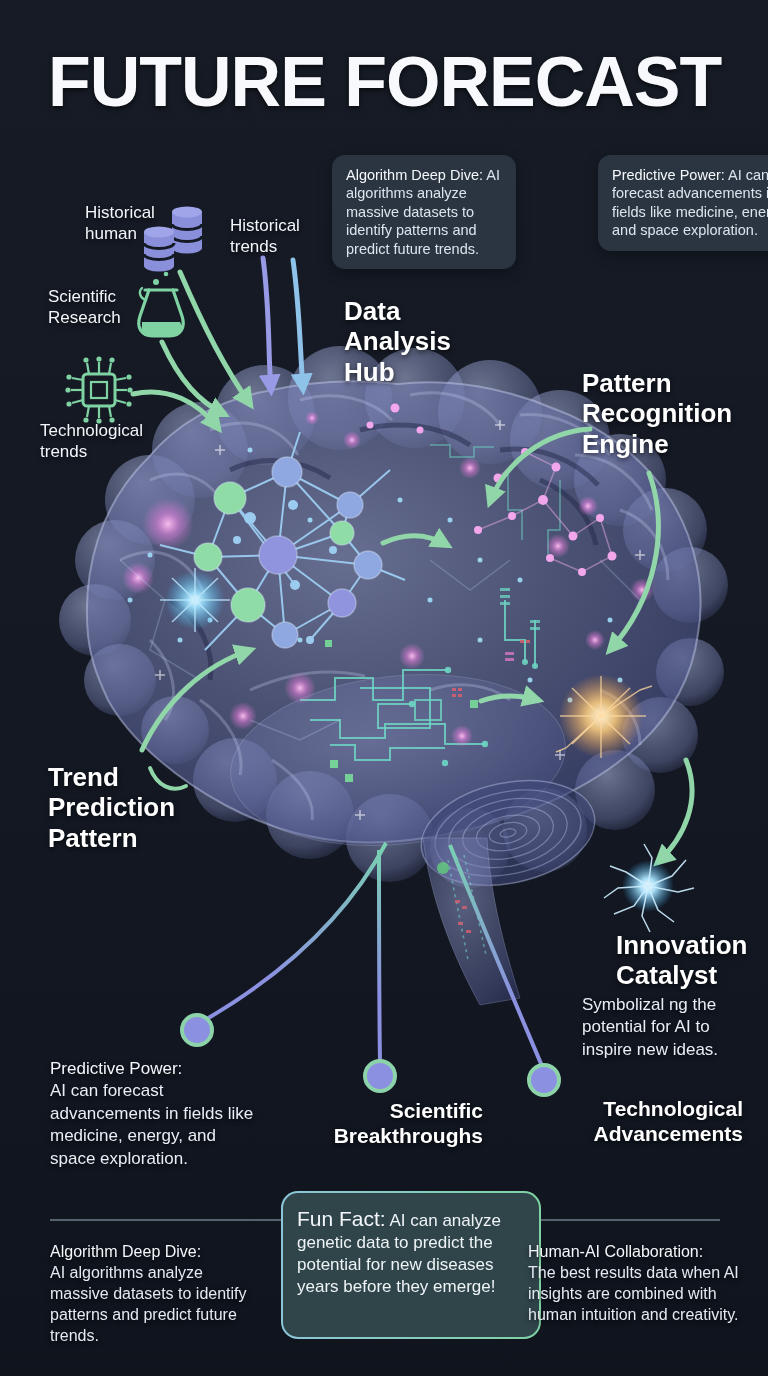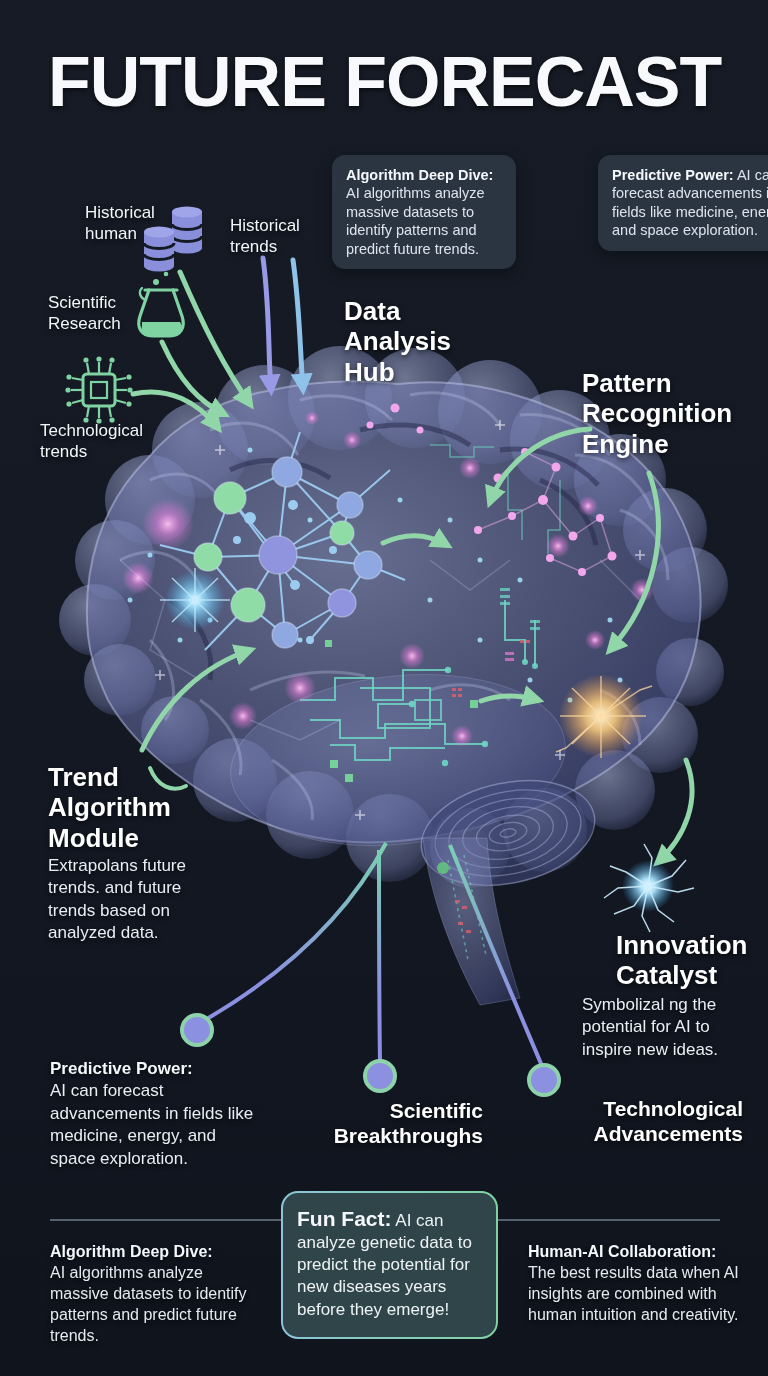--- a/index.html
+++ b/index.html
@@ -6,30 +6,30 @@
   .canvas{
     position:relative;width:768px;height:1376px;overflow:hidden;
     background:linear-gradient(180deg,#161b25 0%,#131823 55%,#0f141d 100%);
     font-family:"Liberation Sans", sans-serif;color:#eef1f6;
   }
   svg.decor{position:absolute;left:0;top:0;z-index:1;}
   .txt{position:absolute;z-index:2;text-shadow:0 2px 5px rgba(0,0,0,.65);}
   .title{left:48px;top:42px;width:700px;font-size:70px;font-weight:bold;letter-spacing:-1px;color:#f7f9fc;white-space:nowrap;}
   .callout{position:absolute;z-index:2;background:#2b3541;border-radius:13px;padding:11px 14px;
     font-size:14.5px;line-height:1.27;color:#dde4ed;box-shadow:0 4px 14px rgba(0,0,0,.35);}
-  .lead{font-weight:bold;color:#f4f7fb;white-space:nowrap;}
+  .lead{font-weight:normal;color:#f4f7fb;white-space:nowrap;}
   .lbl{font-size:17px;line-height:1.25;color:#f2f5f9;}
   .h{font-weight:bold;font-size:26px;line-height:1.17;color:#ffffff;}
   .body{font-size:17px;line-height:1.32;color:#e9edf4;}
   .out-label{font-weight:bold;font-size:21px;line-height:1.2;text-align:right;color:#ffffff;}
   .divider{position:absolute;z-index:2;height:2px;background:#55616d;}
   .foot{font-size:16px;line-height:1.31;color:#e5eaf1;}
   .foot .lead{display:block;}
   .pp .lead{display:block;}
-  .funfact-wrap{position:absolute;z-index:2;left:281px;top:1191px;width:217px;height:148px;
+  .funfact-wrap{position:absolute;z-index:2;left:281px;top:1191px;width:260px;height:148px;
     border-radius:17px;background:linear-gradient(90deg,#8cc5d8,#7fd2a2);padding:2px;box-sizing:border-box;}
   .funfact{width:100%;height:100%;box-sizing:border-box;border-radius:15px;background:#30454a;
     padding:12px 14px;font-size:17px;line-height:1.3;color:#eef3f5;}
   .funfact .lead{font-size:21px;}
   .ctr{}
 </style>
 </head>
 <body>
 
 <div class="canvas">
@@ -470,28 +470,27 @@
   <span class="lead">Algorithm Deep Dive:</span>
   <span>AI algorithms analyze massive datasets to identify patterns and predict future trends.</span>
 </div>
 <div class="callout" style="left:564px;top:155px;width:216px;box-sizing:border-box;margin-left:34px;">
   <span class="lead">Predictive Power:</span>
   <span>AI can forecast advancements in fields like medicine, energy, and space exploration.</span>
 </div>
 
 <div class="txt lbl" style="left:85px;top:202px;width:82px;">Historical human</div>
 <div class="txt lbl" style="left:230px;top:215px;width:86px;">Historical trends</div>
-<div class="txt lbl" style="left:48px;top:292px;width:100px;">Scientific Research</div>
+<div class="txt lbl" style="left:48px;top:286px;width:100px;">Scientific Research</div>
 <div class="txt lbl ctr" style="left:40px;top:420px;width:130px;">Technological trends</div>
 
 <div class="txt h" style="left:344px;top:296px;width:150px;">Data Analysis Hub</div>
 <div class="txt h" style="left:582px;top:368px;width:170px;">Pattern Recognition Engine</div>
 
-<div class="txt h" style="left:48px;top:762px;width:180px;">Trend Algorithm Module</div>
-<div class="txt body" style="left:48px;top:855px;width:160px;">Extrapolans future trends. and future trends based on analyzed data.</div>
+<div class="txt h" style="left:48px;top:762px;width:180px;">Trend Prediction Pattern</div>
 
 <div class="txt h" style="left:616px;top:930px;width:170px;">Innovation Catalyst</div>
 <div class="txt body" style="left:582px;top:994px;width:152px;">Symbolizal ng the potential for AI to inspire new ideas.</div>
 
 <div class="txt body pp" style="left:50px;top:1058px;width:215px;">
   <span class="lead">Predictive Power:</span>
   <span>AI can forecast advancements in fields like medicine, energy, and space exploration.</span>
 </div>
 <div class="txt out-label" style="left:283px;top:1098px;width:200px;">Scientific Breakthroughs</div>
 <div class="txt out-label" style="left:528px;top:1096px;width:215px;">Technological Advancements</div>

